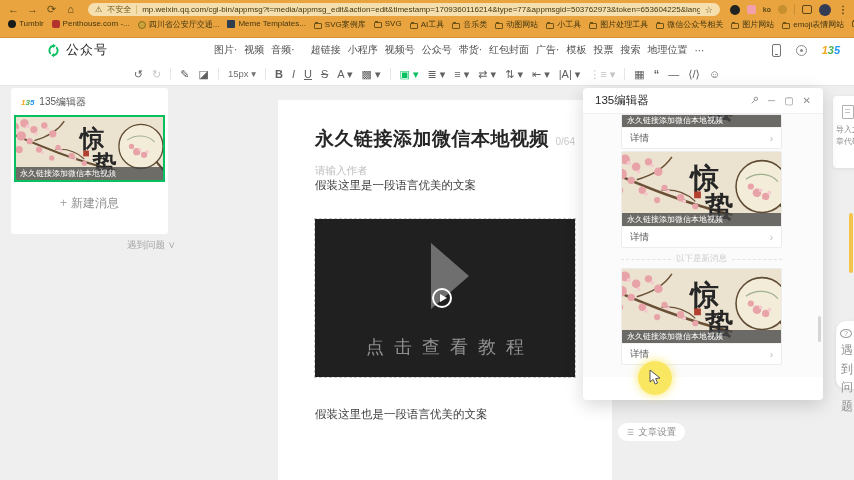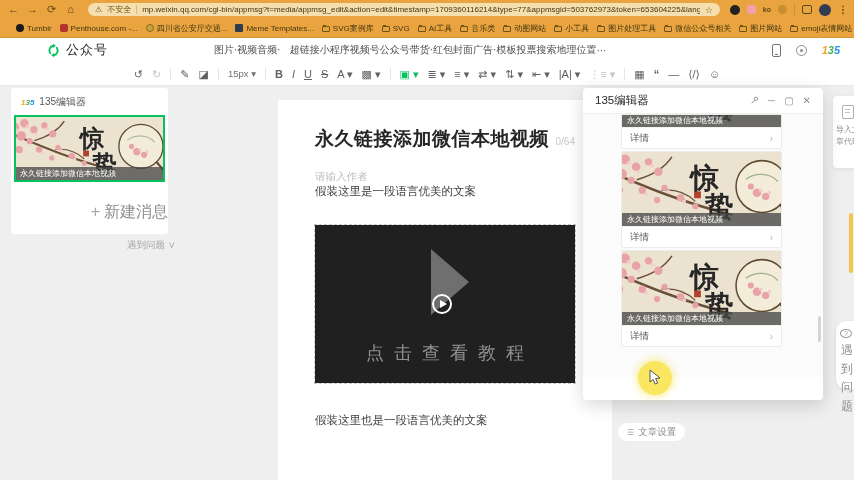--- a/index.html
+++ b/index.html
@@ -20,36 +20,36 @@
   .ext-dot{width:10px;height:10px;border-radius:50%;background:#222;}
   .ext-pink{width:9px;height:9px;border-radius:2px;background:#f2a0ab;}
   .ext-ko{font-size:7px;font-weight:bold;color:#5d4a17;}
   .ext-puz{width:9px;height:9px;border-radius:50%;background:#c78f2f;}
   .chrome-sep{width:1px;height:11px;background:#c98f33;}
   .tabs-ic{width:10px;height:9px;border:1.4px solid #5a4717;border-radius:2px;box-sizing:border-box;}
   .avatar{width:12px;height:12px;border-radius:50%;background:#343b55;}
   .menu-dots{color:#5a4717;font-size:10px;font-weight:bold;}
   
   .bm-bar{position:absolute;top:19px;left:0;width:854px;height:19px;background:#e9a440;
-    border-bottom:1px solid #d79631;box-sizing:border-box;display:flex;align-items:center;
-    padding:0 16px;gap:8px;overflow:hidden;white-space:nowrap;}
+    border-bottom:1px solid #d79631;box-sizing:border-box;display:flex;align-items:flex-start;
+    padding:0 8px;gap:8px;overflow:hidden;white-space:nowrap;}
   .bm{display:inline-flex;align-items:center;gap:3px;font-size:8px;color:#44370f;cursor:default;}
   .bm-ic{display:inline-block;width:8px;height:8px;flex:none;}
   .bi-tumblr{border-radius:50%;background:#1b1b1b;}
   .bi-red{border-radius:2px;background:#b3342c;}
   .bi-badge{border-radius:50%;background:#caa23a;border:1px solid #8a6d1d;box-sizing:border-box;}
   .bi-meme{border-radius:1px;background:#2e3e4e;}
   .bi-folder{height:6px;margin-top:2px;border:1px solid #6b5415;border-radius:1px;position:relative;box-sizing:border-box;}
   .bi-folder::before{content:"";position:absolute;top:-2px;left:0;width:3px;height:1px;background:#6b5415;}
   
   .app-header{position:absolute;top:38px;left:0;width:854px;height:24px;background:#fff;
     display:flex;align-items:center;box-sizing:border-box;padding:0 14px 0 46px;}
   .brand{display:flex;align-items:center;gap:5px;}
   .brand-name{font-size:13px;color:#262626;letter-spacing:1px;}
-  .hdr-menu{display:flex;align-items:center;margin-left:106px;font-size:10px;color:#4d4d4d;white-space:nowrap;}
+  .hdr-menu{display:flex;align-items:center;gap:7px;margin-left:106px;font-size:10px;color:#4d4d4d;white-space:nowrap;}
   .hdr-menu span{cursor:default;}
   .hdr-menu span:nth-child(4){margin-left:9px;}
   .hdr-right{margin-left:auto;display:flex;align-items:center;gap:15px;}
   .phone-ic{width:9px;height:13px;border:1.2px solid #737373;border-radius:2px;position:relative;box-sizing:border-box;}
   .phone-ic::after{content:"";position:absolute;bottom:1px;left:2px;right:2px;height:1px;background:#737373;}
   .at-ic{width:11px;height:11px;border:1.2px solid #8c8c8c;border-radius:50%;position:relative;box-sizing:border-box;}
   .at-ic::after{content:"";position:absolute;top:3px;left:3px;width:3px;height:3px;border-radius:50%;background:#8c8c8c;}
   .logo135{font-style:italic;font-weight:bold;font-size:11px;letter-spacing:0;}
   .logo135 .d1{color:#f5a623;}.logo135 .d2{color:#4caf50;}.logo135 .d3{color:#2196f3;}
   
@@ -63,30 +63,30 @@
   .ic.green{color:#07c160;}
   .ic.small{font-size:9.5px;color:#707070;}
   
   .left-card{position:absolute;left:11px;top:88px;width:157px;height:146px;background:#fff;border-radius:3px;}
   .lc-head{display:flex;align-items:center;gap:5px;padding:7px 10px 5px;}
   .lc-logo{font-style:italic;font-weight:bold;font-size:8px;}
   .lc-title{font-size:10px;color:#595959;}
   .lc-thumb{margin:1px 3px 0;height:63px;position:relative;border:2px solid #07c160;overflow:hidden;}
   .band{position:absolute;bottom:0;left:0;right:0;background:rgba(68,68,68,.75);color:#fff;
     font-size:8px;line-height:13px;height:13px;padding:0 4px;white-space:nowrap;overflow:hidden;}
-  .lc-new{margin-top:20px;text-align:right;font-size:16px;color:#8f8f8f;}
+  .lc-new{margin-top:13px;text-align:center;font-size:12px;color:#8f8f8f;}
   .lc-new .plus{margin-right:4px;color:#a8a8a8;}
   .history{position:absolute;left:127px;top:239px;font-size:9.5px;color:#a3a3a3;}
   
   .editor-card{position:absolute;left:278px;top:100px;width:334px;height:380px;background:#fff;box-sizing:border-box;}
   .ed-inner{padding:26px 37px 0;}
   .ed-title-row{display:flex;align-items:baseline;}
   .ed-title{font-size:19px;font-weight:600;color:#262626;letter-spacing:.5px;}
   .ed-counter{margin-left:auto;font-size:10px;color:#c8c8c8;}
-  .ed-author{margin-top:18px;font-size:10.5px;color:#c0c0c0;}
+  .ed-author{margin-top:12px;font-size:10.5px;color:#c0c0c0;}
   .ed-p{margin-top:0;font-size:11.5px;color:#404040;}
   .ed-video{margin-top:26px;width:260px;height:158px;background:#202020;position:relative;outline:1px dashed #c8c8c8;}
   .tri-big{position:absolute;left:116px;top:24px;width:0;height:0;
     border-left:38px solid #6f6f6f;border-top:33px solid transparent;border-bottom:33px solid transparent;}
   .play-circle{position:absolute;left:117px;top:69px;width:20px;height:20px;border:2px solid #fff;
     border-radius:50%;box-sizing:border-box;}
   .play-circle::after{content:"";position:absolute;left:6px;top:4px;width:0;height:0;
     border-left:7px solid #fff;border-top:4.5px solid transparent;border-bottom:4.5px solid transparent;}
   .vid-caption{position:absolute;bottom:18px;left:0;width:100%;text-align:center;font-size:18px;
     color:#8f8f8f;letter-spacing:10px;padding-left:10px;box-sizing:border-box;}
@@ -461,20 +461,23 @@
           <svg class="art" viewBox="0 0 320 120" preserveAspectRatio="xMidYMid slice">
               <use href="#art"></use>
             </svg>
           <div class="mc-band">永久链接添加微信本地视频</div>
         </div>
         <div class="mc-detail">
           <span>详情</span>
           <span class="chev">›</span>
         </div>
       </div>
+      <div class="msg-divider">
+        <span>以下是新消息</span>
+      </div>
       <div class="msg-card card2">
         <div class="mc-img">
           <svg class="art" viewBox="0 0 320 120" preserveAspectRatio="xMidYMid slice">
               <use href="#art"></use>
             </svg>
           <div class="mc-band">永久链接添加微信本地视频</div>
         </div>
         <div class="mc-detail">
           <span>详情</span>
           <span class="chev">›</span>

